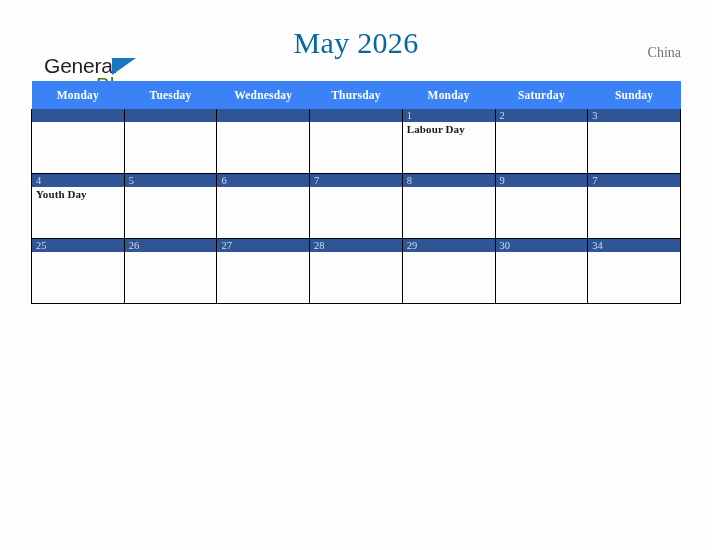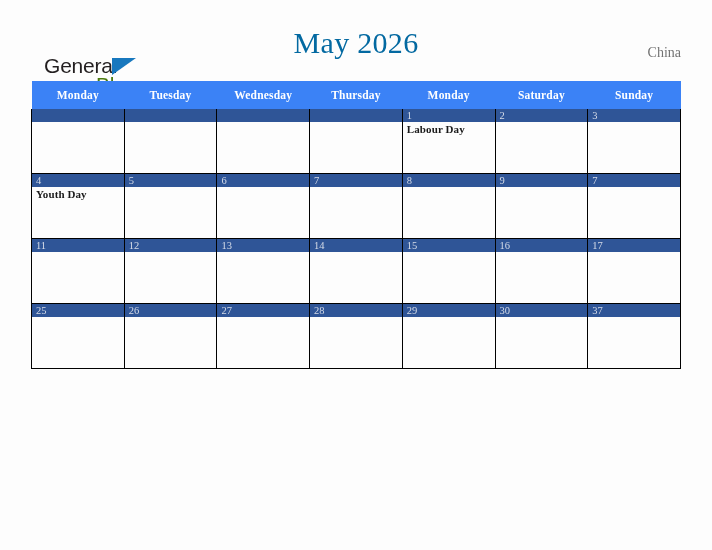--- a/index.html
+++ b/index.html
@@ -222,59 +222,36 @@
           </td>
           <td>
             <div class="daynum-bar">9</div>
           </td>
           <td>
             <div class="daynum-bar">7</div>
           </td>
         </tr>
         <tr>
           <td>
-            <div class="daynum-bar">11</div>
-          </td>
-          <td>
-            <div class="daynum-bar">12</div>
-          </td>
-          <td>
-            <div class="daynum-bar">13</div>
-          </td>
-          <td>
-            <div class="daynum-bar">14</div>
-          </td>
-          <td>
-            <div class="daynum-bar">15</div>
-          </td>
-          <td>
-            <div class="daynum-bar">16</div>
-          </td>
-          <td>
-            <div class="daynum-bar">17</div>
-          </td>
-        </tr>
-        <tr>
-          <td>
             <div class="daynum-bar">25</div>
           </td>
           <td>
             <div class="daynum-bar">26</div>
           </td>
           <td>
             <div class="daynum-bar">27</div>
           </td>
           <td>
             <div class="daynum-bar">28</div>
           </td>
           <td>
             <div class="daynum-bar">29</div>
           </td>
           <td>
             <div class="daynum-bar">30</div>
           </td>
           <td>
-            <div class="daynum-bar">37</div>
+            <div class="daynum-bar">34</div>
           </td>
         </tr>
       </tbody>
   </table>
 </div>
 
 </body></html>

